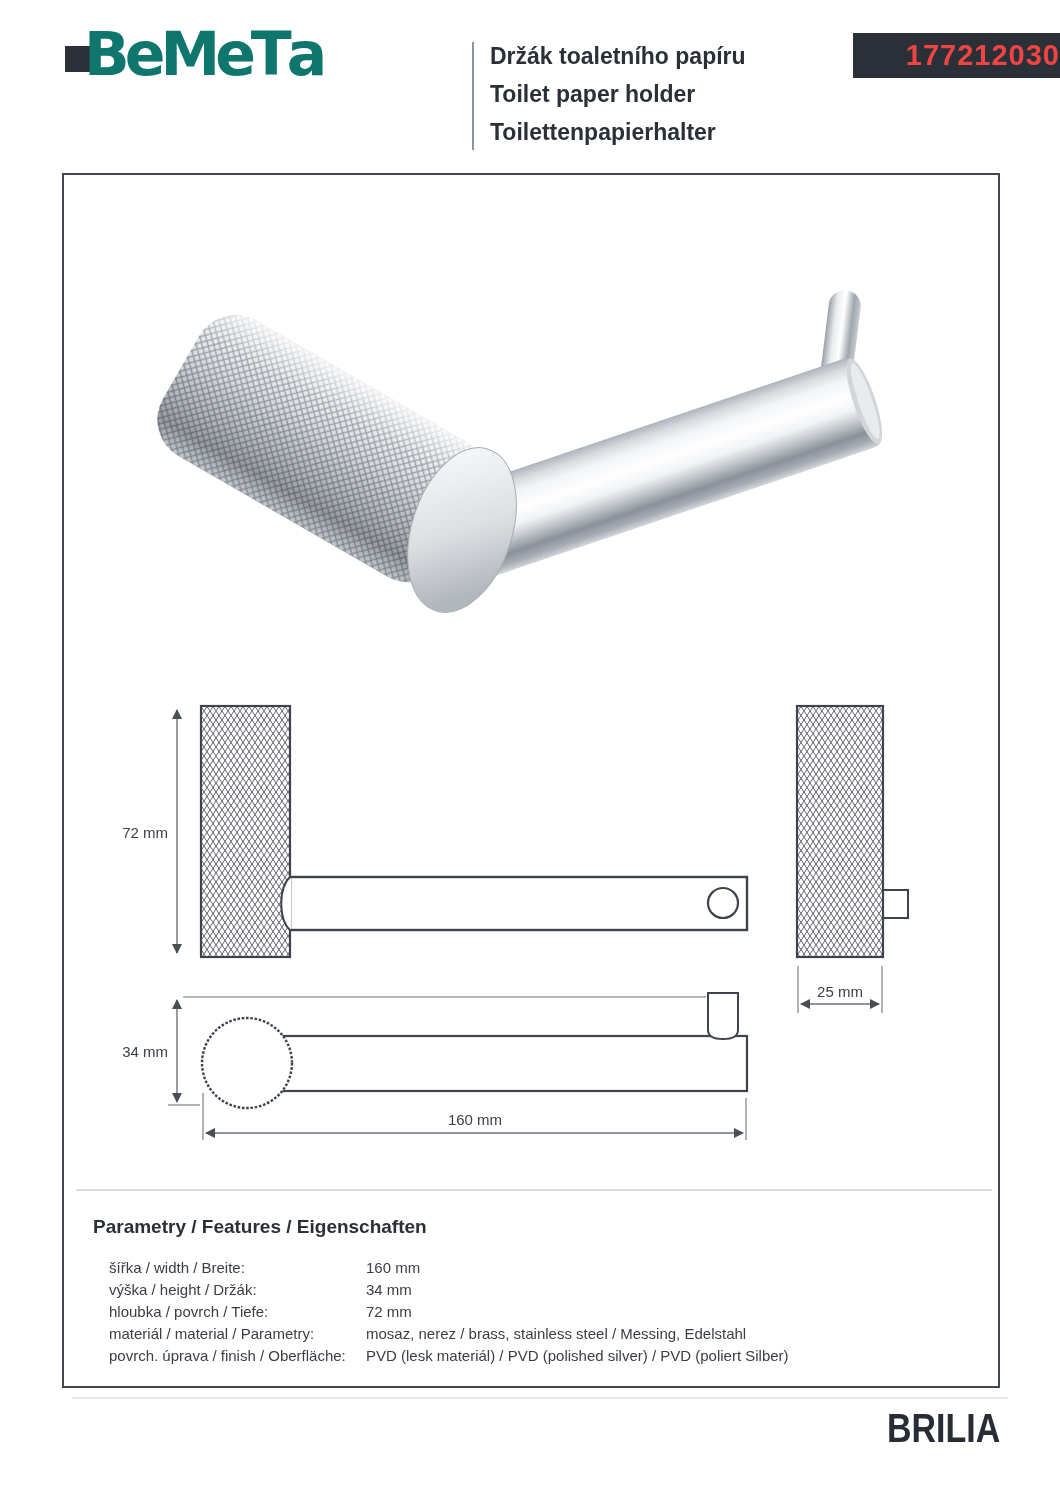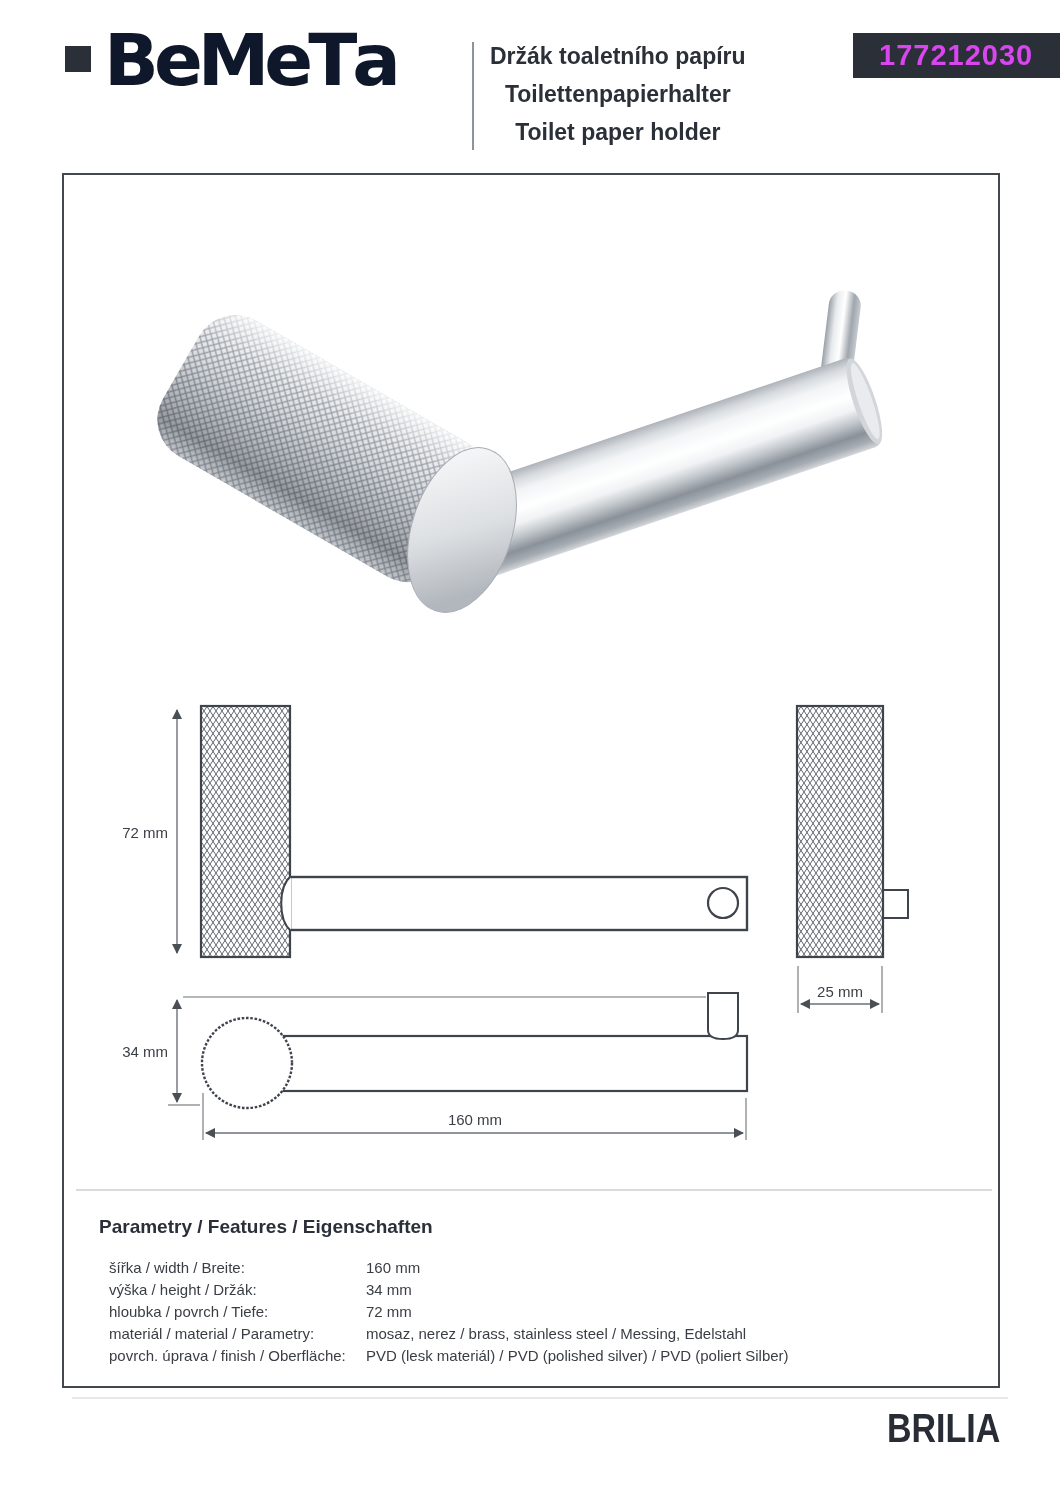--- a/index.html
+++ b/index.html
@@ -1,41 +1,41 @@
 <!DOCTYPE html>
 <html><head>
 <meta charset="utf-8">
 <style>
   html,body{margin:0;padding:0;background:#ffffff;}
   body{font-family:"Liberation Sans", sans-serif;}
   #page{position:relative;width:1060px;height:1500px;background:#ffffff;overflow:hidden;}
 
   
   .logo-square{position:absolute;left:65px;top:46px;width:26px;height:26px;background:#2b3038;}
-  .logo-text{position:absolute;left:104px;top:24px;font-family:"DejaVu Sans", sans-serif;
-             font-weight:700;font-size:72px;line-height:1;letter-spacing:-5px;color:#0f172a;}
+  .logo-text{position:absolute;left:84px;top:24px;font-family:"DejaVu Sans", sans-serif;
+             font-weight:700;font-size:60px;line-height:1;letter-spacing:-5px;color:#0f766e;}
   .title-divider{position:absolute;left:472px;top:42px;width:2px;height:108px;background:#8d939b;}
-  .title-block{position:absolute;left:490px;top:37px;color:#2b3038;text-align:center;}
+  .title-block{position:absolute;left:490px;top:37px;color:#2b3038;}
   .title-line{font-size:23px;font-weight:bold;line-height:38px;white-space:nowrap;}
   .code-badge{position:absolute;left:853px;top:33px;width:207px;height:45px;background:#2b3038;
-              color:#d946ef;font-size:29px;font-weight:bold;line-height:45px;
-              padding-left:26px;letter-spacing:1px;box-sizing:border-box;}
+              color:#ef4444;font-size:29px;font-weight:bold;line-height:45px;
+              padding-left:26px;letter-spacing:1px;box-sizing:border-box;text-align:right;}
 
   
   .main-box{position:absolute;left:62px;top:173px;width:938px;height:1215px;
             border:2px solid #43484f;background:#ffffff;box-sizing:border-box;}
 
   .photo-svg{position:absolute;left:140px;top:230px;}
   .drawing-svg{position:absolute;left:62px;top:173px;}
 
   .inner-rule{position:absolute;left:76px;top:1189px;width:916px;height:2px;background:#d9dbde;}
   .outer-rule{position:absolute;left:72px;top:1397px;width:936px;height:2px;background:#e6e8ea;}
 
   
-  .param-heading{position:absolute;left:99px;top:1216px;font-size:19px;font-weight:bold;color:#2b3038;}
+  .param-heading{position:absolute;left:93px;top:1216px;font-size:19px;font-weight:bold;color:#2b3038;}
   .param-row{position:absolute;left:93px;width:880px;font-size:15px;color:#3a3e44;line-height:18px;}
   .param-label{position:absolute;left:16px;top:0;white-space:nowrap;}
   .param-value{position:absolute;left:273px;top:0;white-space:nowrap;}
   .row-0{top:1259px;} .row-1{top:1281px;} .row-2{top:1303px;} .row-3{top:1325px;} .row-4{top:1347px;}
 
   
   .brand{position:absolute;right:60px;top:1406px;font-size:40px;font-weight:800;color:#272c35;
          letter-spacing:0px;transform:scaleX(.85);transform-origin:100% 50%;}
 
   text{font-family:"Liberation Sans", sans-serif;}
@@ -43,22 +43,22 @@
 </head>
 <body>
 
 <div id="page">
 
   <div class="logo-square"></div>
   <div class="logo-text">ВеМеТа</div>
   <div class="title-divider"></div>
   <div class="title-block">
     <div class="title-line">Držák toaletního papíru</div>
+    <div class="title-line">Toilet paper holder</div>
     <div class="title-line">Toilettenpapierhalter</div>
-    <div class="title-line">Toilet paper holder</div>
   </div>
   <div class="code-badge">177212030</div>
 
   <div class="main-box"></div>
 
   <svg class="photo-svg" width="780" height="400" viewBox="0 0 780 400">
     <defs>
       <linearGradient id="gBar" x1="0" y1="0" x2="0" y2="1">
         <stop offset="0" stop-color="#aeb3ba"></stop>
           <stop offset=".10" stop-color="#d6dade"></stop>

